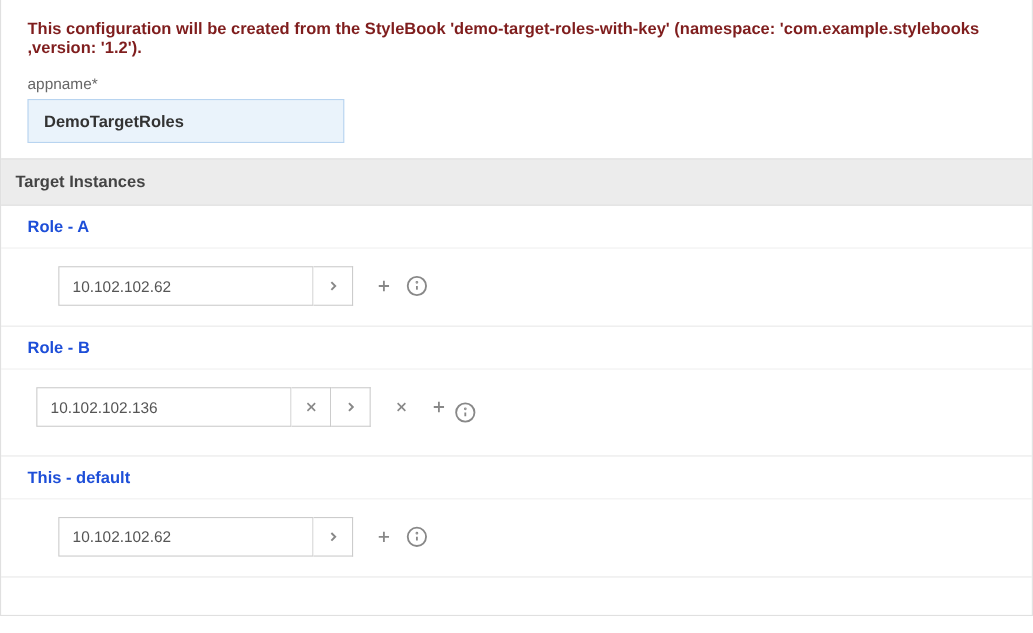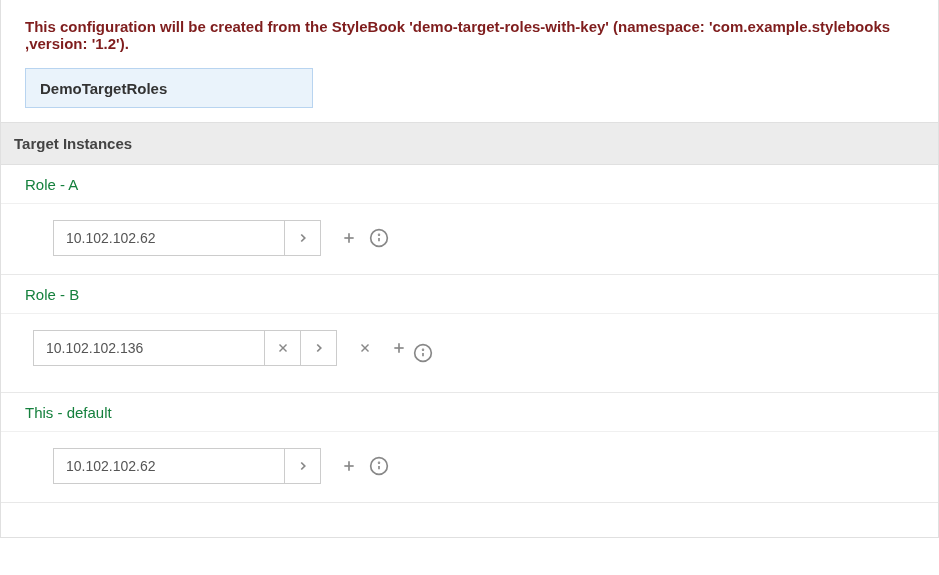--- a/index.html
+++ b/index.html
@@ -48,22 +48,22 @@
     font-size: 15px;
     color: #444;
   }
   .role-block {
     border-bottom: 1px solid #e8e8e8;
     position: relative;
   }
   .role-label {
     padding: 11px 8px 4px 24px;
     font-size: 15px;
-    font-weight: 400;
-    color: #15803d;
+    font-weight: 700;
+    color: #1d4ed8;
     border-bottom: 1px solid #f0f0f0;
     padding-bottom: 10px;
   }
   .role-rows {
     padding: 16px 24px 18px 32px;
     position: relative;
   }
   .instance-row {
     display: flex;
     align-items: center;
@@ -125,20 +125,21 @@
   }
 </style>
 </head>
 <body>
 
 <div class="container">
 
   <div class="header-text">This configuration will be created from the StyleBook 'demo-target-roles-with-key' (namespace: 'com.example.stylebooks ,version: '1.2').</div>
 
   <div class="field-block">
+    <div class="field-label">appname*</div>
     <input class="input-appname" type="text" value="DemoTargetRoles" style="">
   </div>
 
   <div class="section-header">Target Instances</div>
 
   <div class="role-block">
     <div class="role-label">Role - A</div>
     <div class="role-rows">
       <div class="instance-row">
         <input class="instance-input" type="text" value="10.102.102.62" style="">

